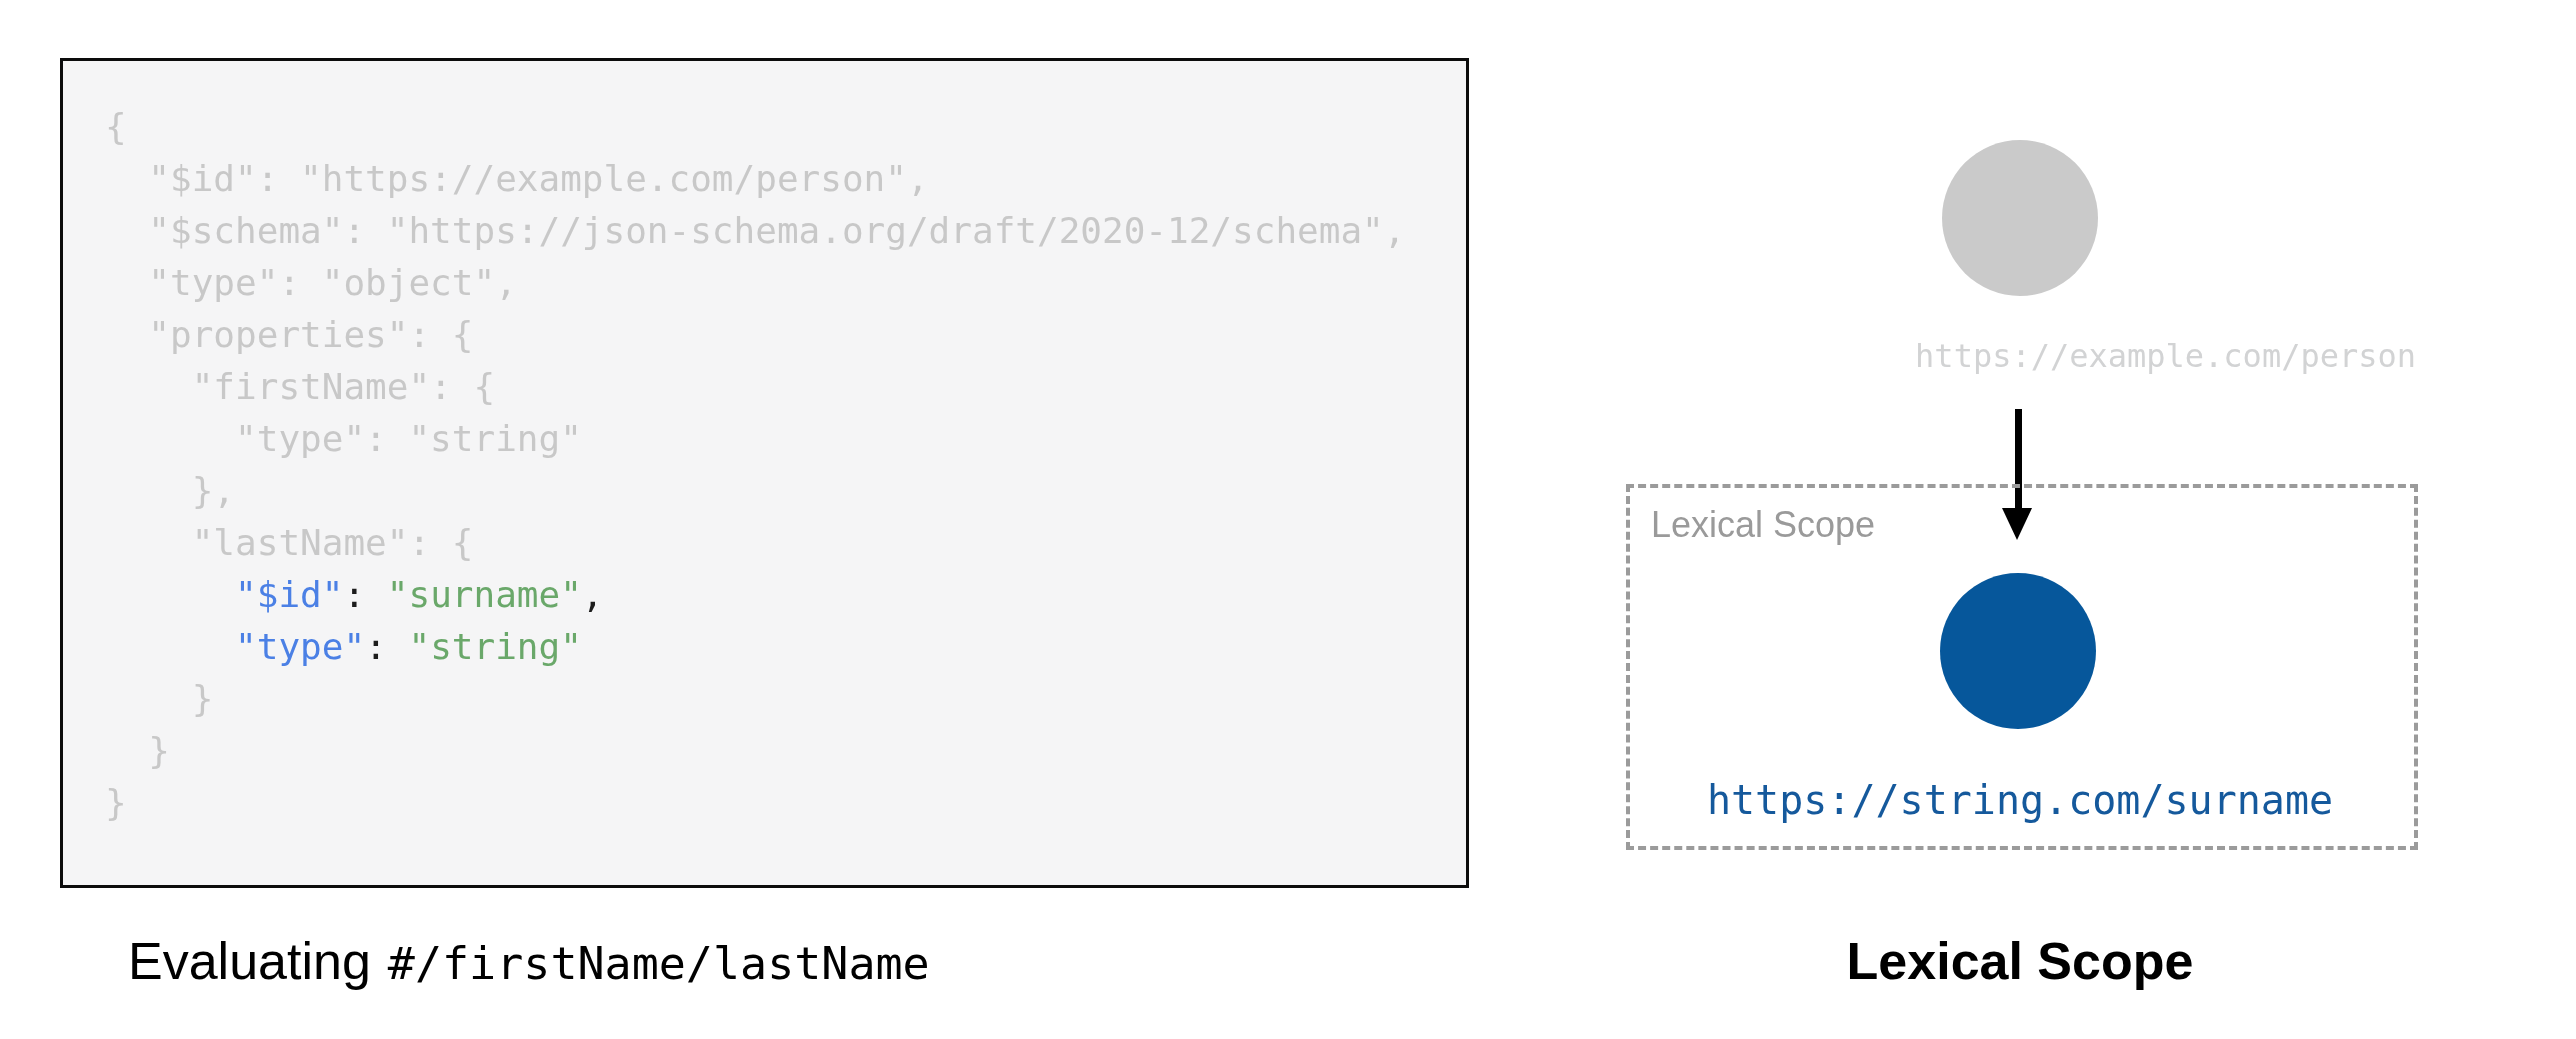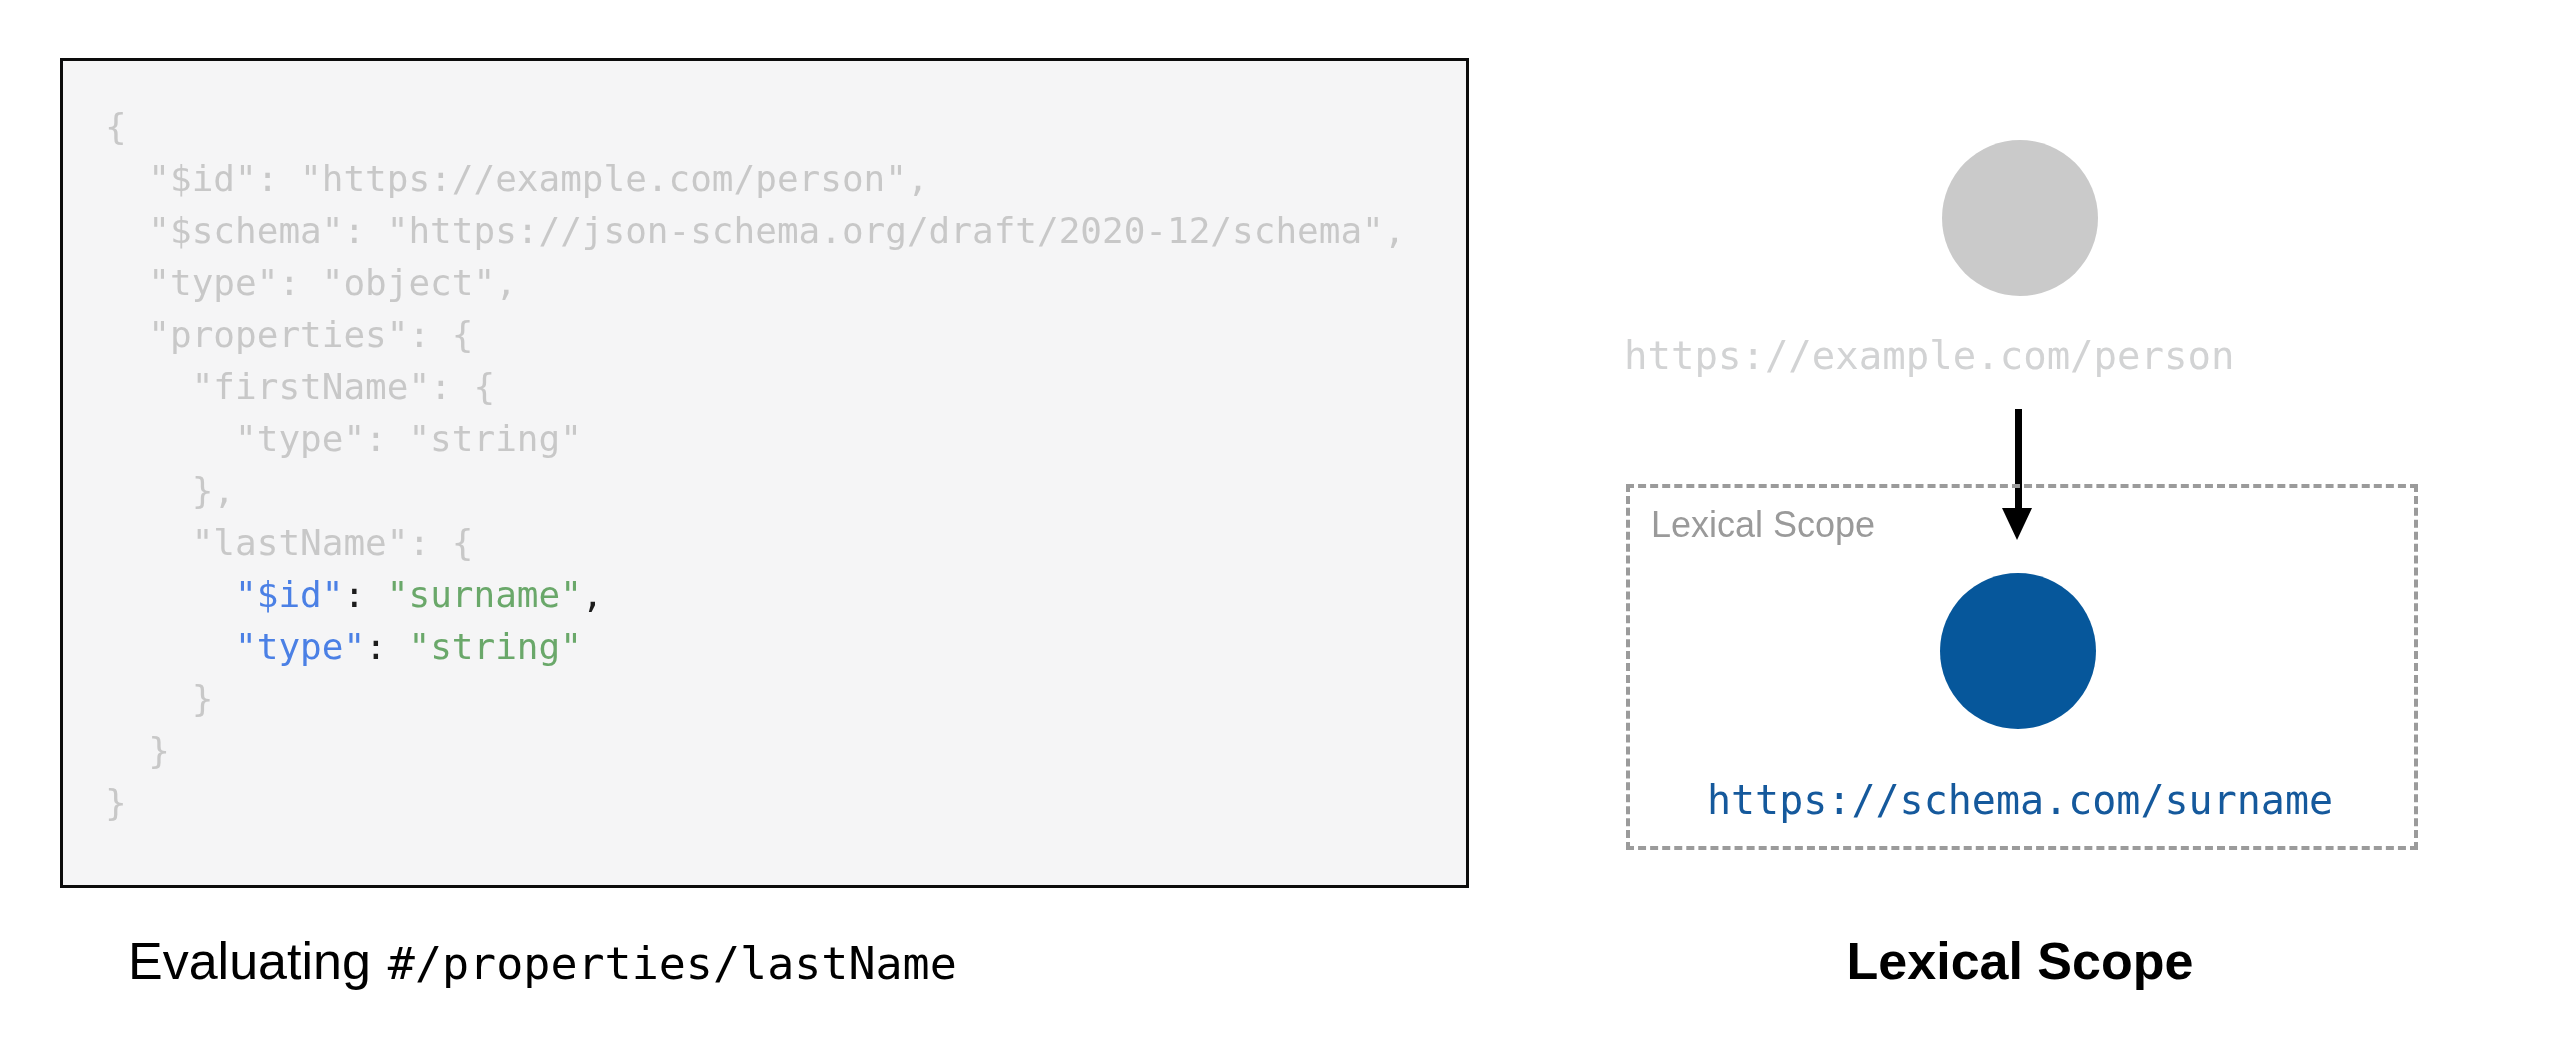--- a/index.html
+++ b/index.html
@@ -55,21 +55,21 @@
   .cap-bold{font-weight:normal; font-size:52px; line-height:65px;}
   .cap-mono{font-family:"DejaVu Sans Mono", monospace; font-size:45px; line-height:65px;}
 
   
   .parent-circle{
     position:absolute; left:1942px; top:140px; width:156px; height:156px;
     border-radius:50%; background:var(--parent-circle-gray);
   }
   .parent-url{
     position:absolute; left:1624px; top:330px; width:792px;
-    text-align:left; font-size:39px; line-height:52px;
+    text-align:right; font-size:32px; line-height:52px;
     color:var(--parent-url-gray);
   }
   .arrow-shaft{
     position:absolute; left:2015px; top:409px; width:6.5px; height:101px;
     background:var(--arrow-black);
   }
   .arrow-head{
     position:absolute; left:2002px; top:508px; width:0; height:0;
     border-left:15.6px solid transparent;
     border-right:15.6px solid transparent;
@@ -103,34 +103,34 @@
 <body>
 
 <div>
 
   <section class="code-box">
     <pre class="code"><div class="code-line"><span class="tok-gray">{</span></div><div class="code-line"><span class="tok-gray">  "$id": "https://example.com/person",</span></div><div class="code-line"><span class="tok-gray">  "$schema": "https://json-schema.org/draft/2020-12/schema",</span></div><div class="code-line"><span class="tok-gray">  "type": "object",</span></div><div class="code-line"><span class="tok-gray">  "properties": {</span></div><div class="code-line"><span class="tok-gray">    "firstName": {</span></div><div class="code-line"><span class="tok-gray">      "type": "string"</span></div><div class="code-line"><span class="tok-gray">    },</span></div><div class="code-line"><span class="tok-gray">    "lastName": {</span></div><div class="code-line"><span class="tok-gray">      </span><span class="tok-blue">"$id"</span><span class="tok-dark">: </span><span class="tok-green">"surname"</span><span class="tok-dark">,</span></div><div class="code-line"><span class="tok-gray">      </span><span class="tok-blue">"type"</span><span class="tok-dark">: </span><span class="tok-green">"string"</span></div><div class="code-line"><span class="tok-gray">    }</span></div><div class="code-line"><span class="tok-gray">  }</span></div><div class="code-line"><span class="tok-gray">}</span></div></pre>
   </section>
 
   <div class="caption-left">
     <span class="cap-bold">Evaluating</span>
-    <span class="cap-mono">#/properties/lastName</span>
+    <span class="cap-mono">#/firstName/lastName</span>
   </div>
 
   <div class="parent-circle"></div>
 
   <div class="parent-url mono">https://example.com/person</div>
 
   <div class="arrow-shaft"></div>
   <div class="arrow-head"></div>
 
   <div class="scope-box">
     <span class="scope-label">Lexical Scope</span>
   </div>
 
   <div class="child-circle"></div>
 
-  <div class="child-url mono">https://schema.com/surname</div>
+  <div class="child-url mono">https://string.com/surname</div>
 
   <div class="caption-right">Lexical Scope</div>
 
 </div>
 
 
 </body></html>

